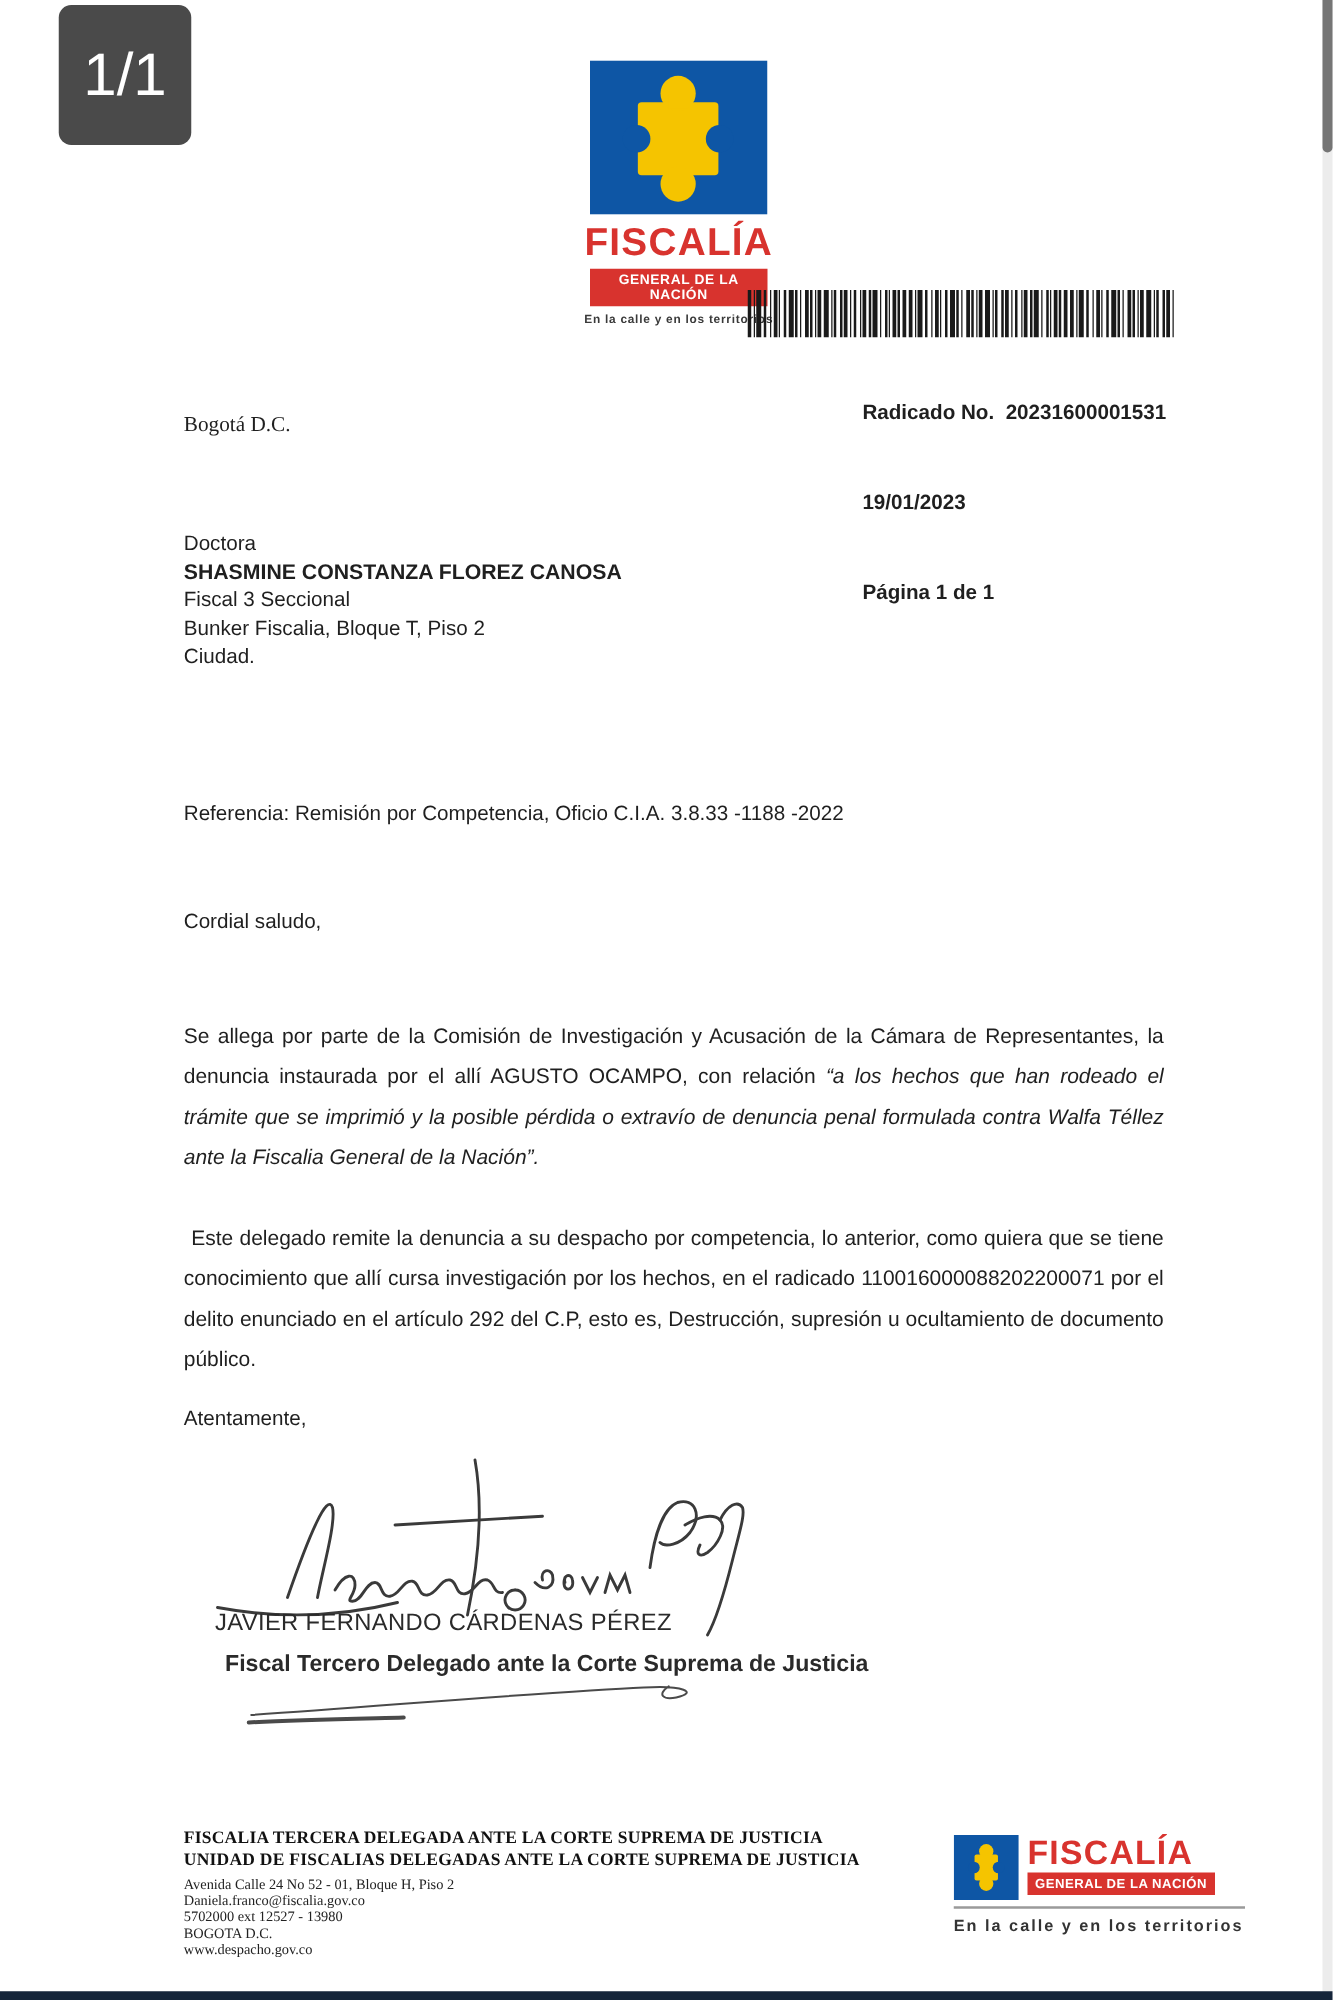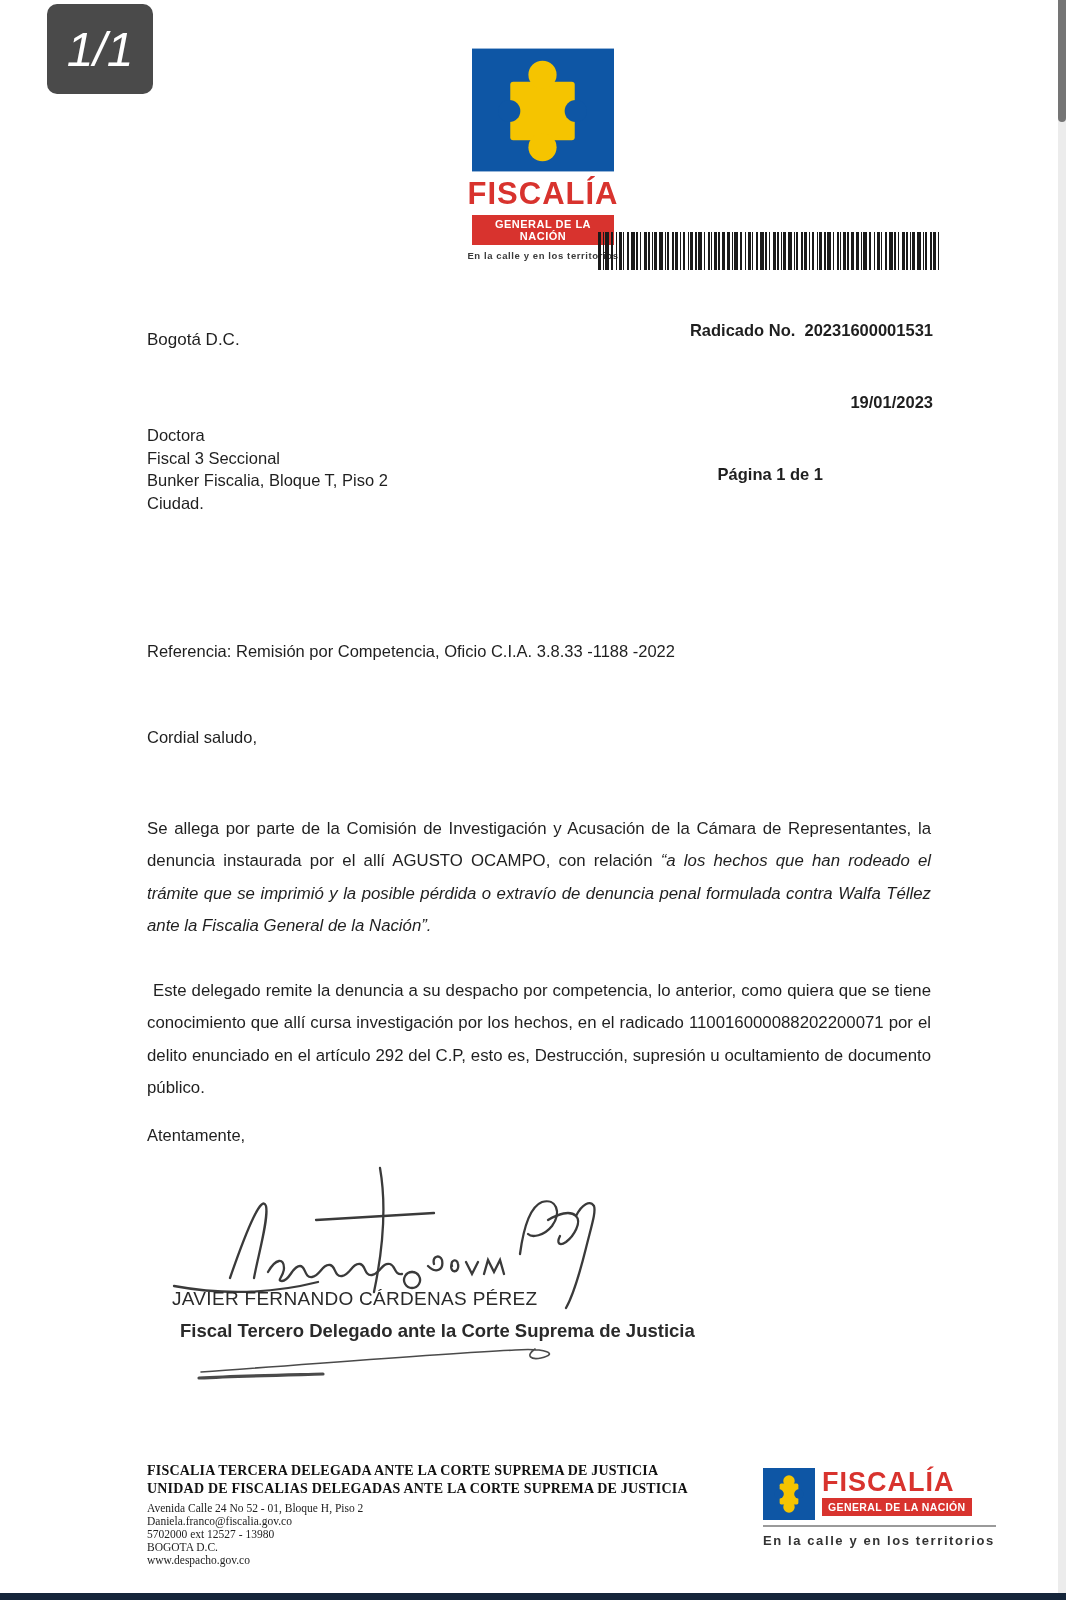--- a/index.html
+++ b/index.html
@@ -2,42 +2,42 @@
 <html><head>
 <meta charset="utf-8">
 <style>
   html,body{margin:0;padding:0;}
   body{
     width:1066px;height:1600px;position:relative;background:#ffffff;
     font-family:"Liberation Sans",sans-serif;color:#1f1f1f;overflow:hidden;
   }
   
   .page-badge{
-    position:absolute;left:47px;top:4px;width:106px;height:90px;
+    position:absolute;left:47px;top:4px;width:106px;height:112px;
     background:#4a4a4a;border-radius:10px;color:#fff;font-size:48px;
-    display:flex;align-items:center;justify-content:center;font-style:italic;
+    display:flex;align-items:center;justify-content:center;
   }
   .scroll-track{position:absolute;right:0;top:0;width:8px;height:1600px;background:#ececec;}
   .scroll-thumb{position:absolute;right:0;top:0;width:8px;height:122px;background:#757575;border-radius:0 0 5px 5px;}
   .bottom-bar{position:absolute;left:0;bottom:0;width:1066px;height:7px;background:#15253a;}
 
   
   .brand-header{position:absolute;left:458px;top:48px;width:170px;text-align:center;}
   .brand-header .logo-box{width:142px;height:124px;margin:0 auto;display:block;}
   .brand-name{color:#d8332e;font-weight:bold;font-size:31px;letter-spacing:1px;margin-top:4px;}
   .brand-banner{width:142px;margin:3px auto 0;background:#d8332e;color:#fff;font-size:11px;font-weight:bold;letter-spacing:0.5px;padding:3px 0;}
   .brand-tagline{margin-top:5px;font-size:9.5px;font-weight:bold;color:#3a3a3a;letter-spacing:0.6px;white-space:nowrap;}
 
   
   .barcode{position:absolute;left:598px;top:232px;}
-  .meta{position:absolute;right:133px;top:270px;text-align:right;font-weight:bold;font-size:16.5px;line-height:24px;white-space:pre;}
+  .meta{position:absolute;right:133px;top:270px;text-align:left;font-weight:bold;font-size:16.5px;line-height:24px;white-space:pre;}
   .meta .pagina{padding-right:110px;}
 
   
-  .city{position:absolute;left:147px;top:330px;font-size:17px;}
+  .city{position:absolute;left:147px;top:330px;font-size:17px;font-family:Liberation Serif, serif;}
   .recipient{position:absolute;left:147px;top:424px;font-size:16.5px;line-height:22.5px;}
   .recipient .name{font-weight:bold;font-size:17px;}
   .reference{position:absolute;left:147px;top:642px;font-size:16.5px;}
   .greeting{position:absolute;left:147px;top:728px;font-size:16.5px;}
   .para{position:absolute;left:147px;width:784px;font-size:16.8px;line-height:32.5px;text-align:justify;}
   .p1{top:796px;}
   .p2{top:958px;text-indent:6px;}
   .it{font-style:italic;}
   .closing{position:absolute;left:147px;top:1126px;font-size:16.5px;}
 
@@ -97,20 +97,21 @@
   <div class="meta">
     <div>Radicado No.  20231600001531</div>
     <div>19/01/2023</div>
     <div class="pagina">Página 1 de 1</div>
   </div>
 
   <div class="city">Bogotá D.C.</div>
 
   <div class="recipient">
     <div>Doctora</div>
+    <div class="name">SHASMINE CONSTANZA FLOREZ CANOSA</div>
     <div>Fiscal 3 Seccional</div>
     <div>Bunker Fiscalia, Bloque T, Piso 2</div>
     <div>Ciudad.</div>
   </div>
 
   <div class="reference">Referencia: Remisión por Competencia, Oficio C.I.A. 3.8.33 -1188 -2022</div>
   <div class="greeting">Cordial saludo,</div>
 
   <p class="para p1"><span>Se allega por parte de la Comisión de Investigación y Acusación de la Cámara de Representantes, la denuncia instaurada por el allí AGUSTO OCAMPO, con relación </span><span class="it">“a los hechos que han rodeado el trámite que se imprimió y la posible pérdida o extravío de denuncia penal formulada contra Walfa Téllez ante la Fiscalia General de la Nación”.</span></p>
 

